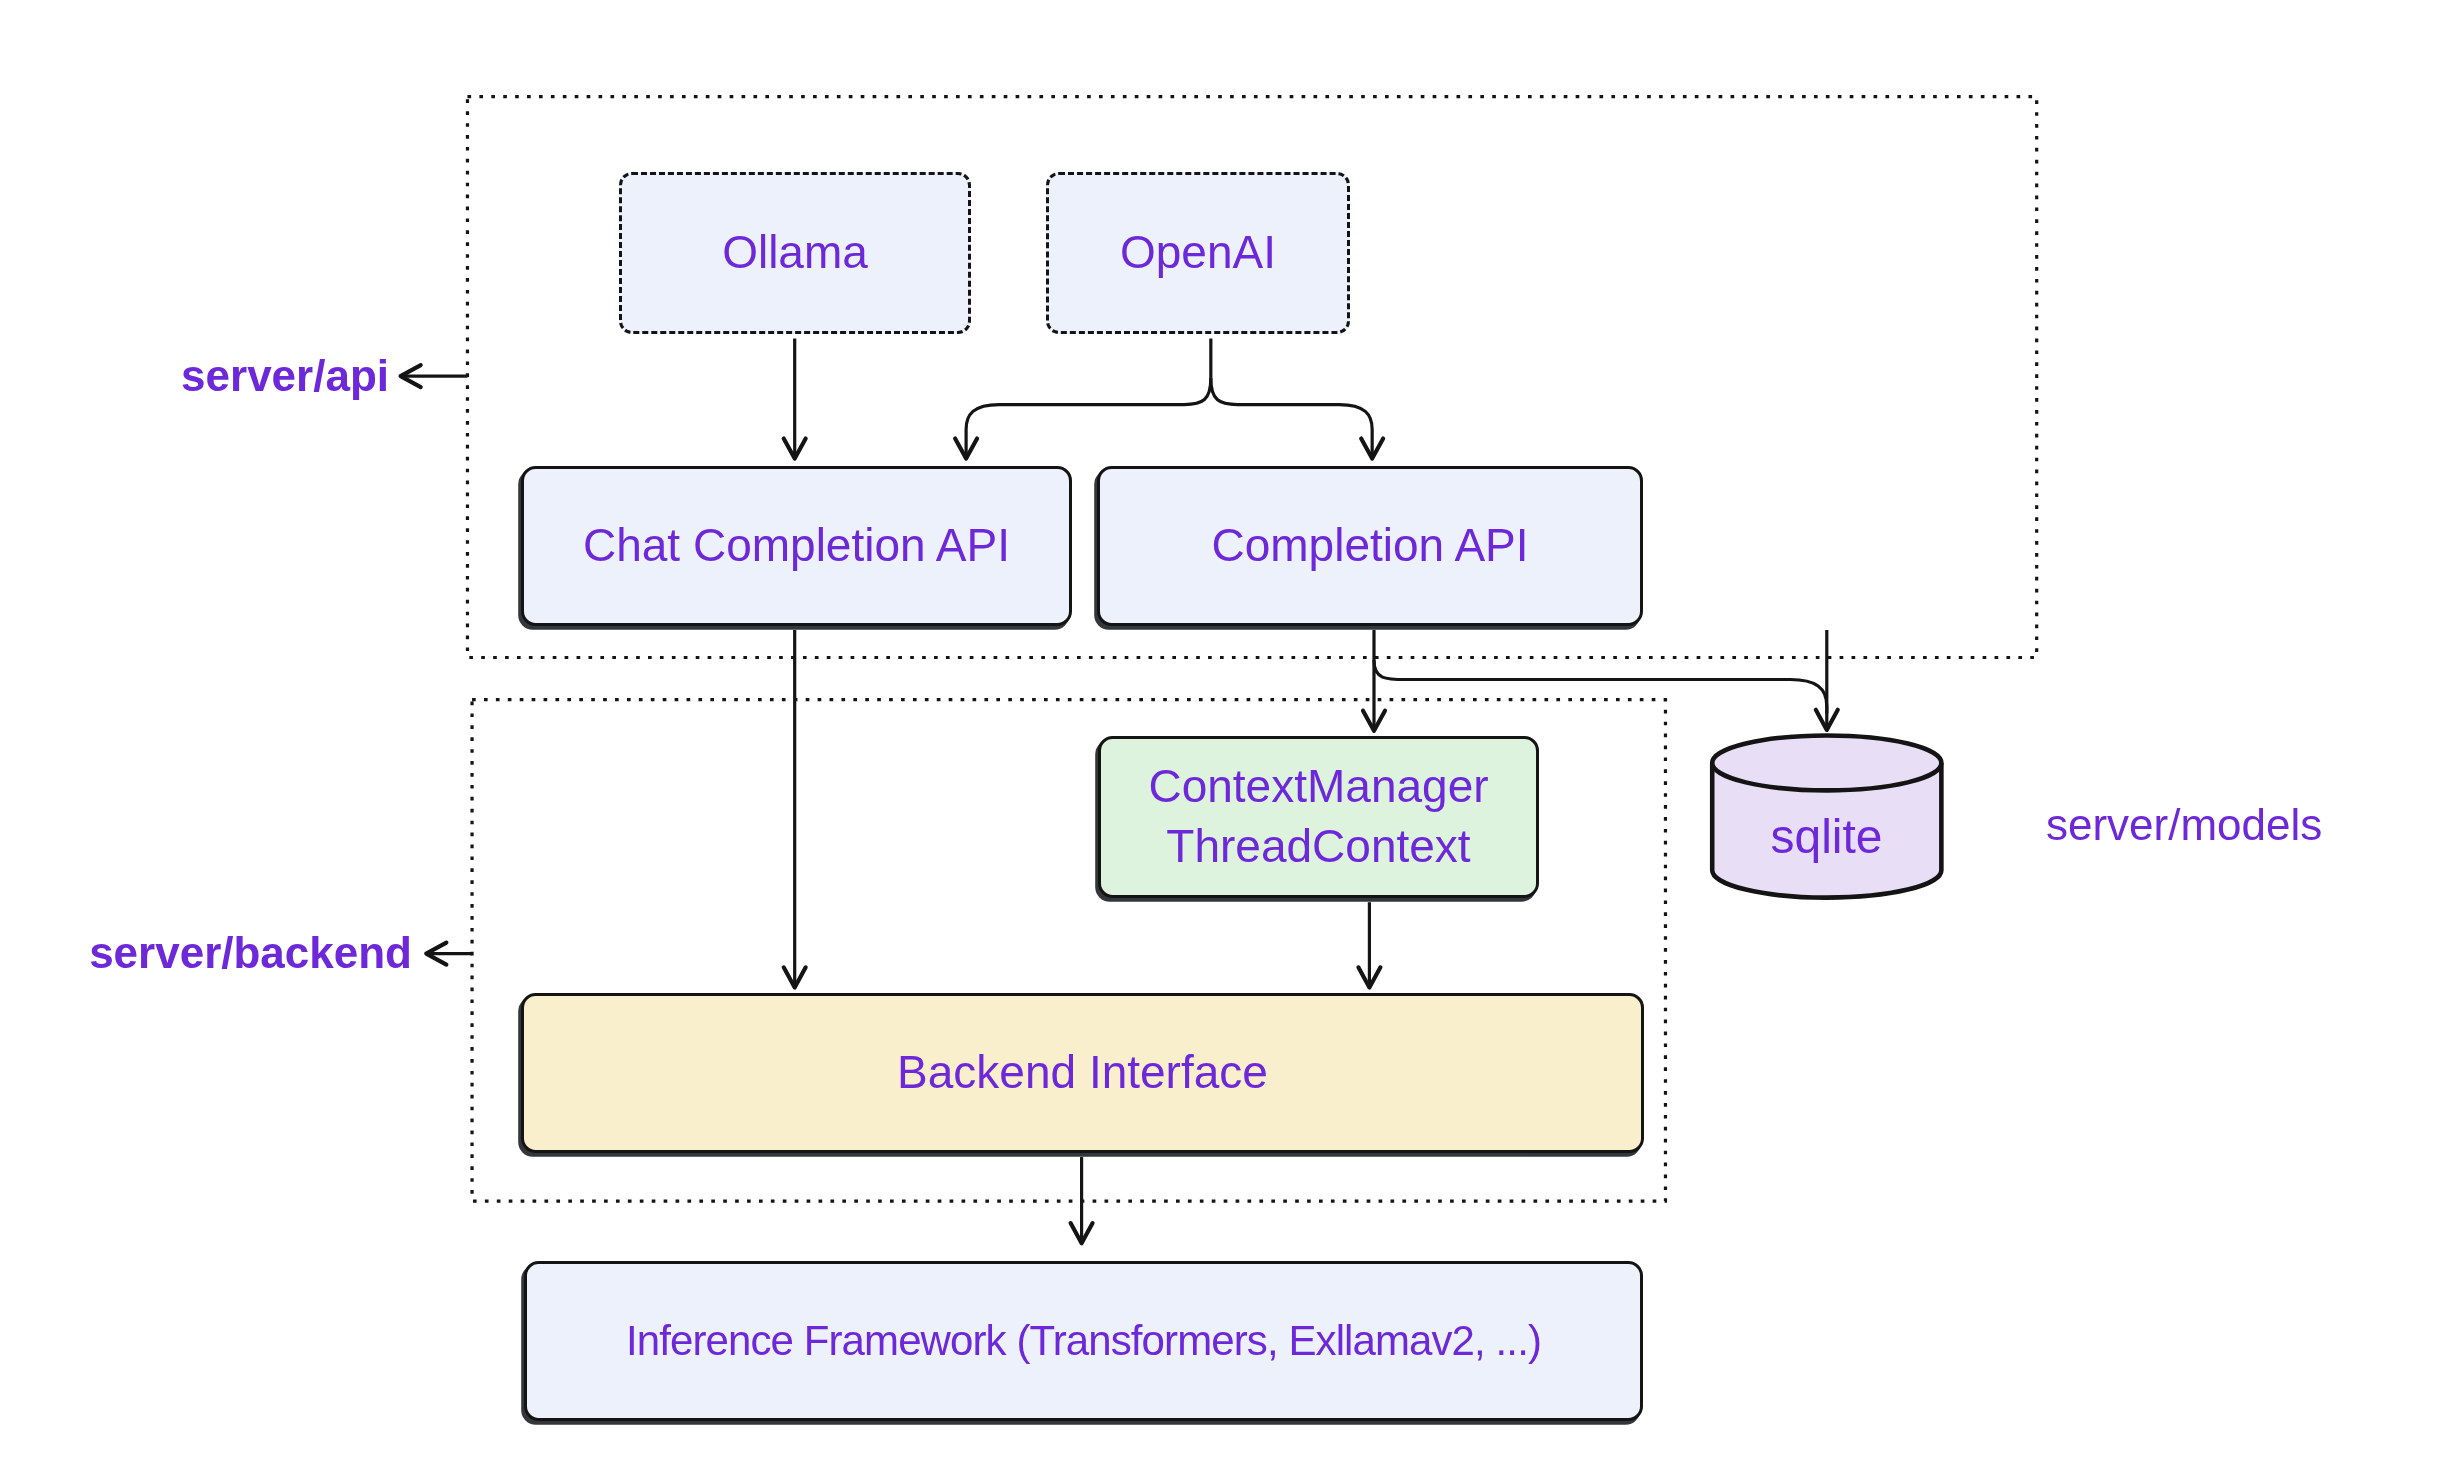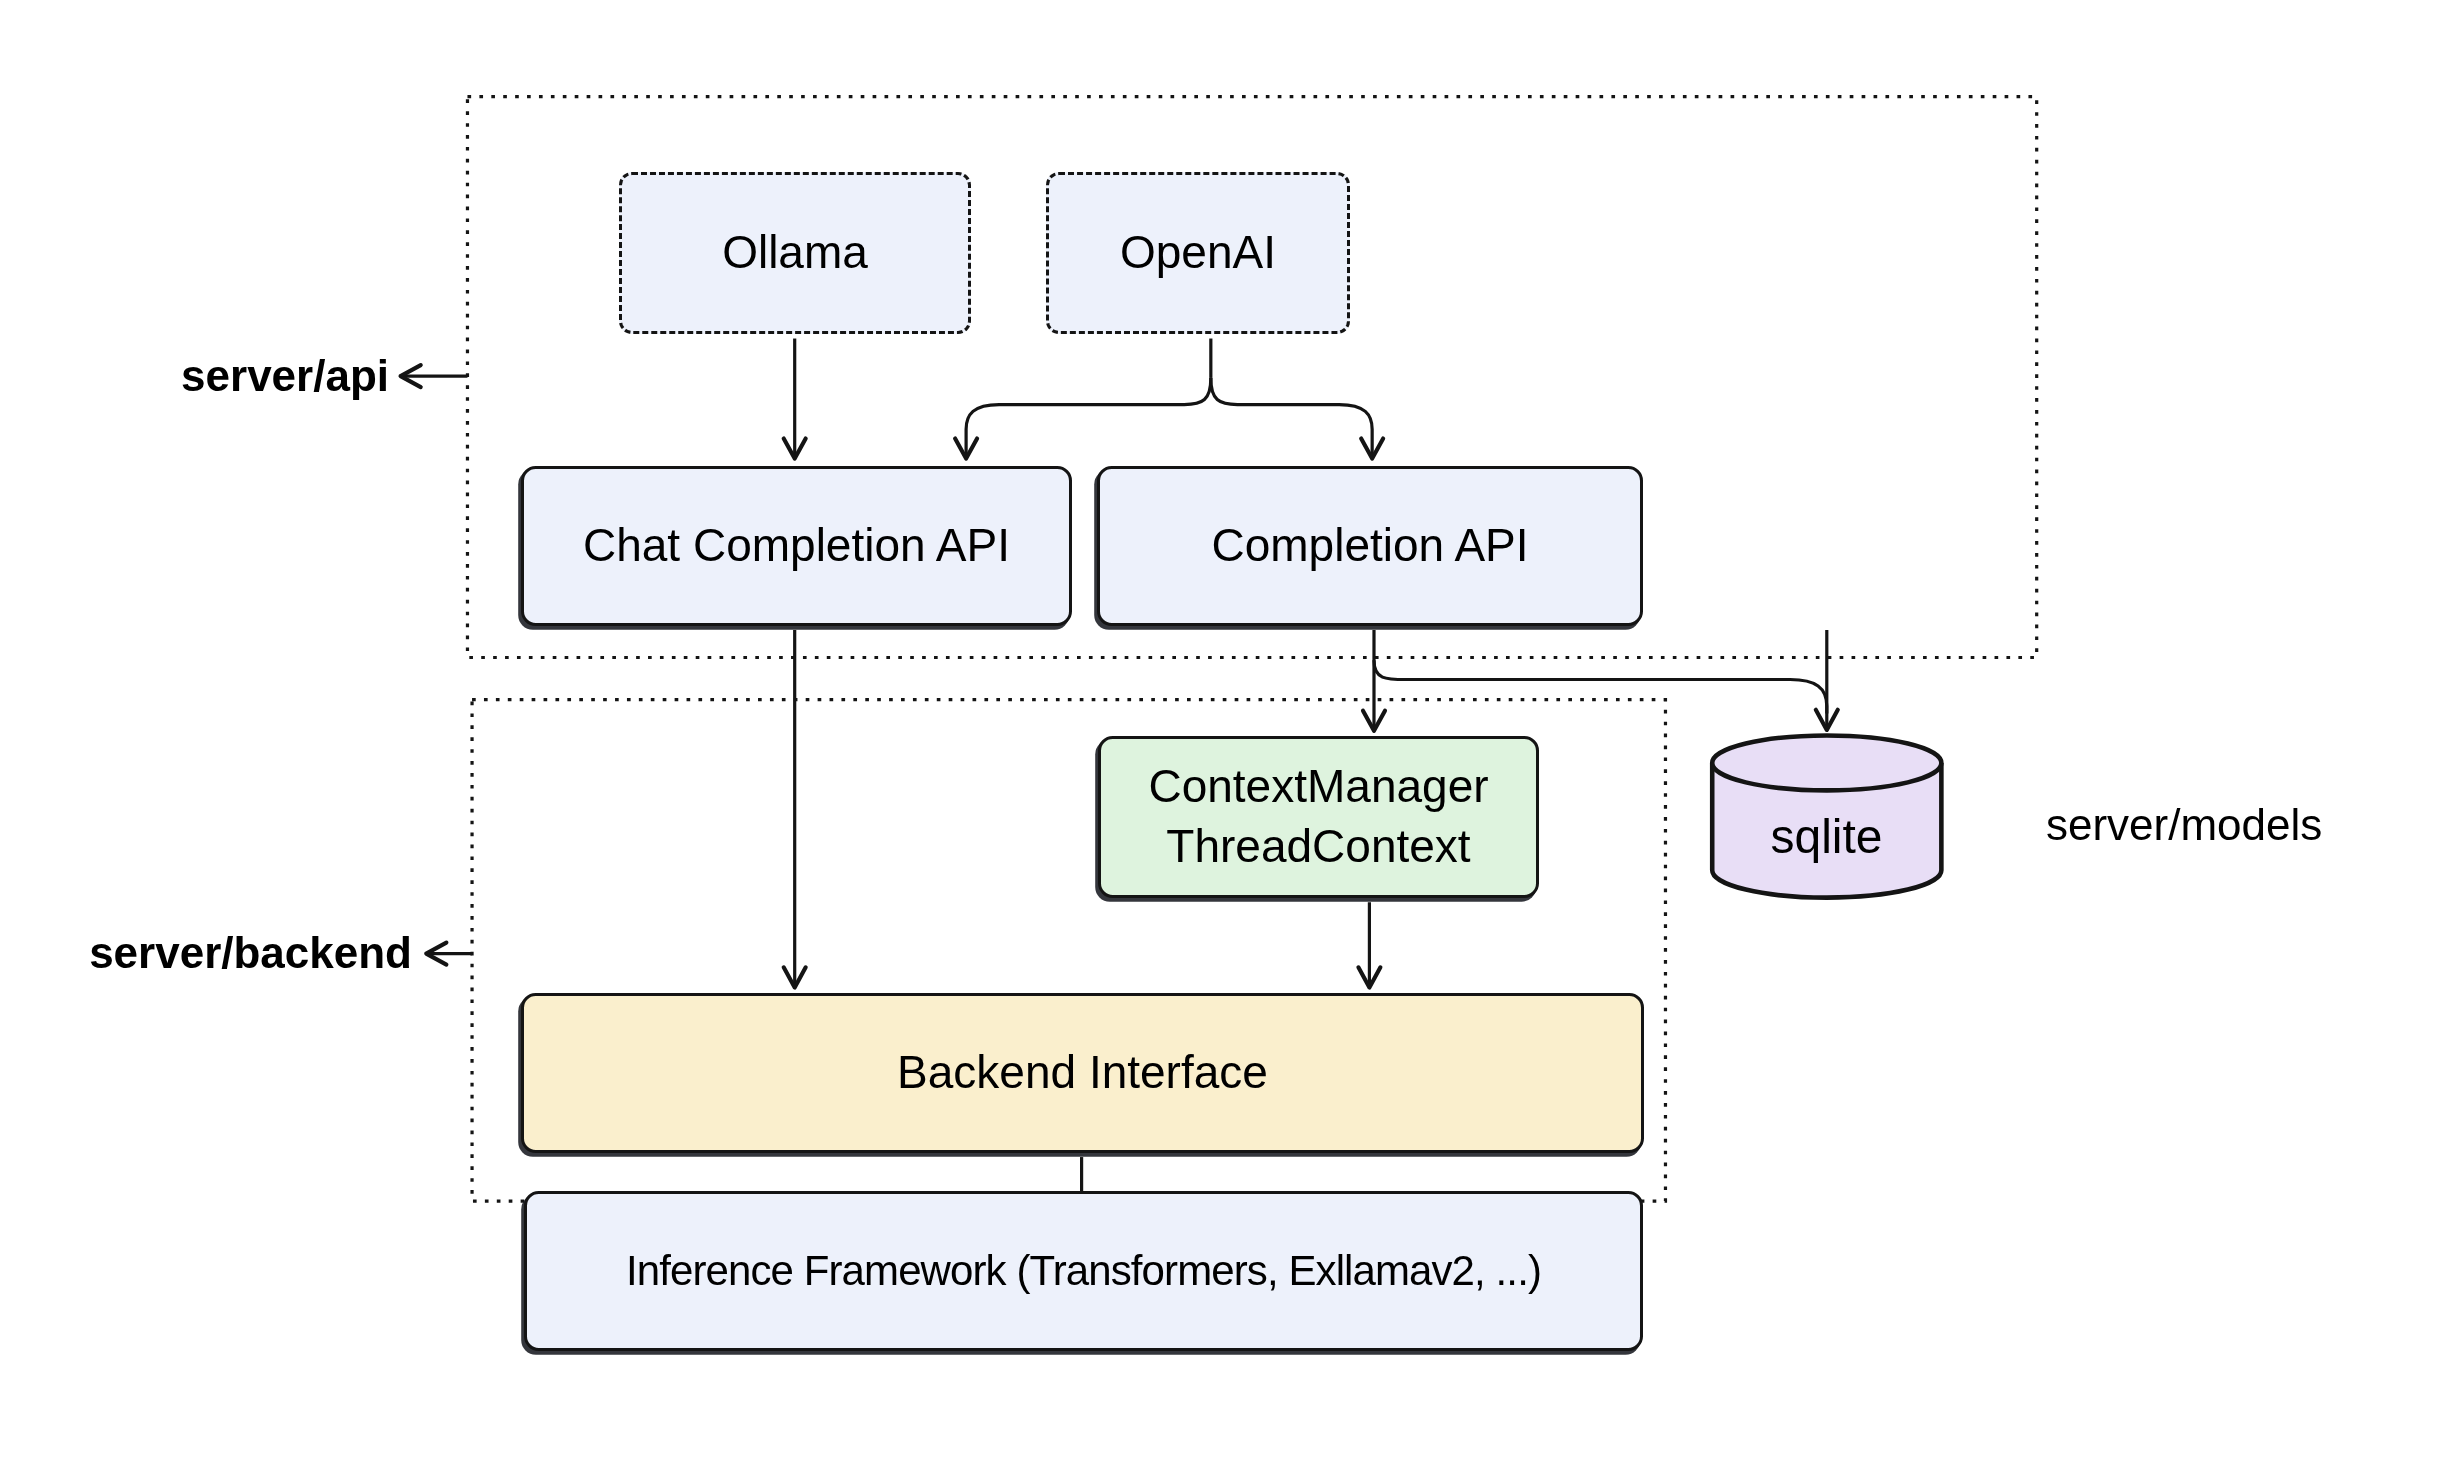--- a/index.html
+++ b/index.html
@@ -3,21 +3,21 @@
 <meta charset="utf-8">
 <style>
   html, body { margin: 0; padding: 0; background: #ffffff; }
   .canvas {
     position: relative;
     width: 2462px;
     height: 1480px;
     overflow: hidden;
     background: #ffffff;
     font-family: "Liberation Sans", sans-serif;
-    color: #000000;
+    color: #6d28d9;
     border-radius: 15px;
   }
   svg.layer {
     position: absolute;
     left: 0; top: 0;
     width: 2462px; height: 1480px;
   }
   .node {
     position: absolute;
     box-sizing: border-box;
@@ -116,21 +116,21 @@
 
   <div class="node node--green" style="left:1098px; top:736px; width:441px; height:162px;">
     <span>ContextManager</span>
     <span>ThreadContext</span>
   </div>
 
   <div class="node node--yellow" style="left:521px; top:993px; width:1123px; height:160px;">
     <span>Backend Interface</span>
   </div>
 
-  <div class="node node--widetext" style="left:524px; top:1191px; width:1119px; height:160px;">
+  <div class="node node--widetext" style="left:524px; top:1261px; width:1119px; height:160px;">
     <span>Inference Framework (Transformers, Exllamav2, ...)</span>
   </div>
 
   <div class="cyl-label" style="left:1712px; top:802px; width:229px; height:69px;">
     <span>sqlite</span>
   </div>
 
   <div class="side-label side-label--right" style="right:2073px; top:344px; height:64px; left:110px;">
     <span>server/api</span>
   </div>

